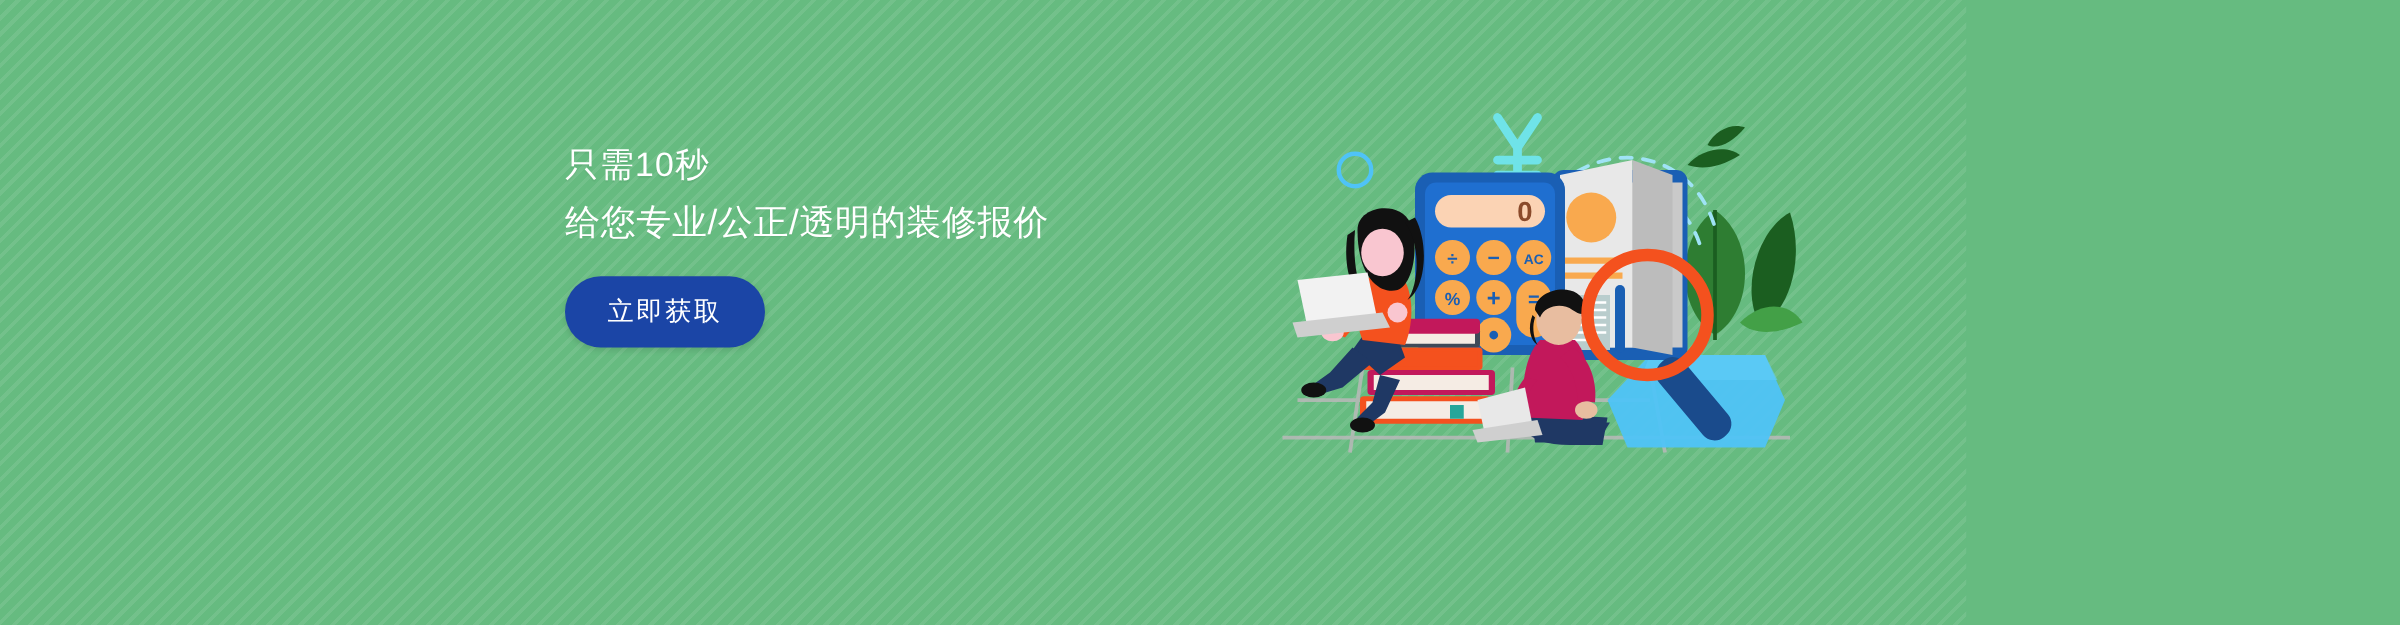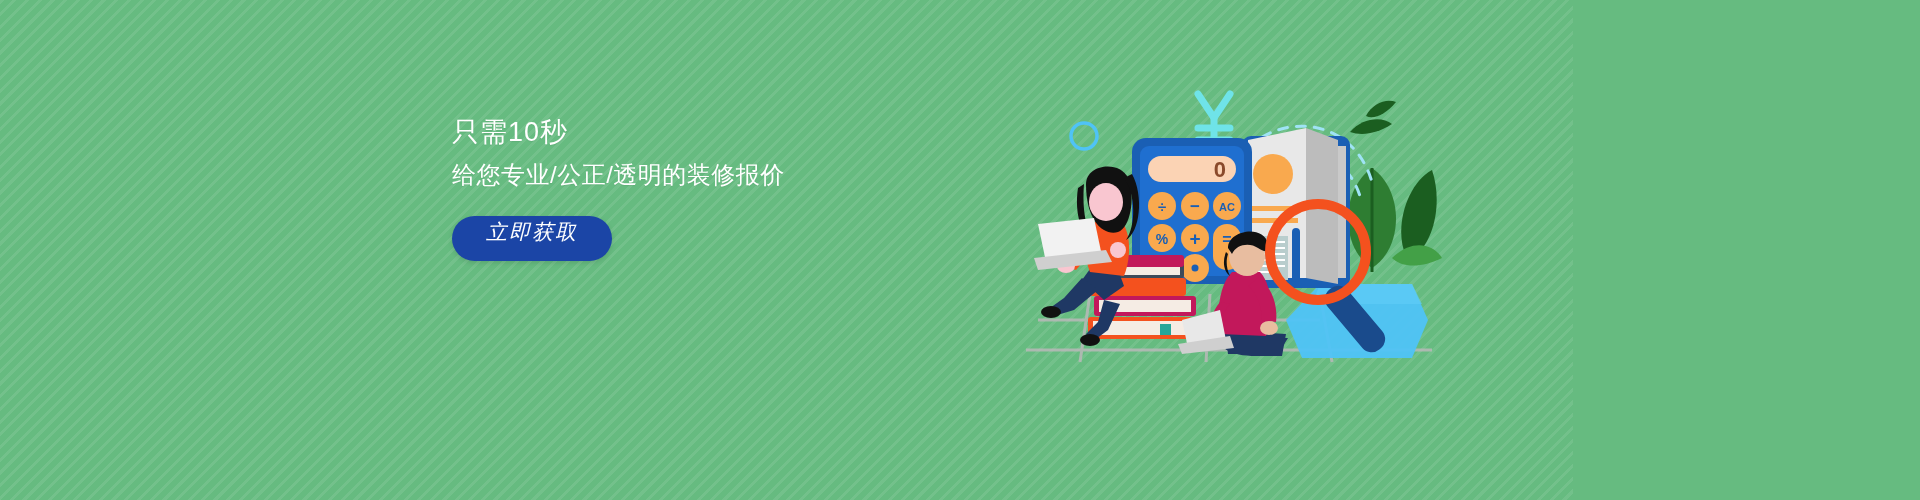--- a/index.html
+++ b/index.html
@@ -25,31 +25,30 @@
     font-size:27px;color:#ffffff;letter-spacing:1px;
     line-height:1.1;margin:0 0 13px 0;font-weight:400;
     text-shadow:0 1px 1px rgba(0,0,0,.06);
   }
   .headline{
     font-size:55px;font-weight:bold;color:#ffffff;letter-spacing:2px;
     line-height:1.12;margin:0 0 24px 0;white-space:nowrap;
     text-shadow:0 2px 3px rgba(0,0,0,.10);
   }
   .subtitle{
-    font-size:24px;color:#ffffff;letter-spacing:.5px;
+    font-size:28px;color:#ffffff;letter-spacing:.5px;
     line-height:1.2;margin:13px 0 27px 0;font-weight:400;
     text-shadow:0 1px 1px rgba(0,0,0,.06);
   }
   .cta{
     display:inline-block;border:0;cursor:pointer;
     background:#1b45a6;color:#ffffff;
     font-family:inherit;font-size:21px;letter-spacing:2px;
-    padding:2px 34px 15px 34px;border-radius:30px;
+    padding:14px 34px 15px 34px;border-radius:30px;
     box-shadow:0 2px 5px rgba(0,0,0,.12);
-    font-style:italic;
   }
 
   
   .art{position:absolute;left:1020px;top:72px;width:430px;height:310px;}
   .art svg{display:block;width:430px;height:310px;}
 </style>
 </head>
 <body>
 
 <div class="banner">

